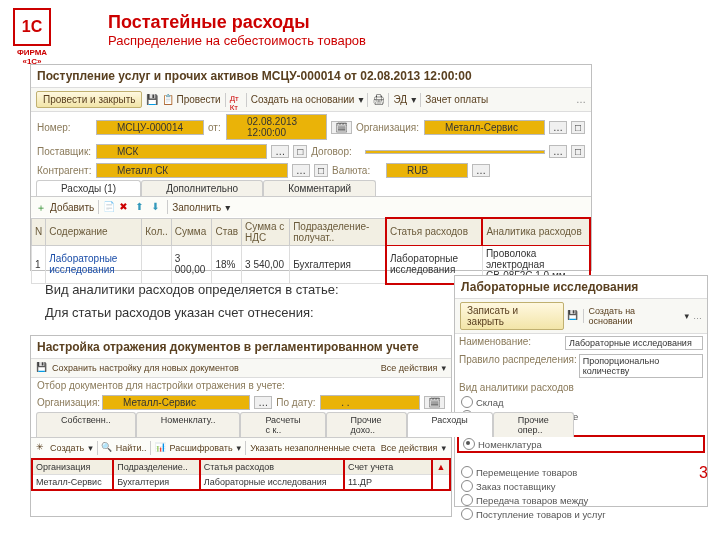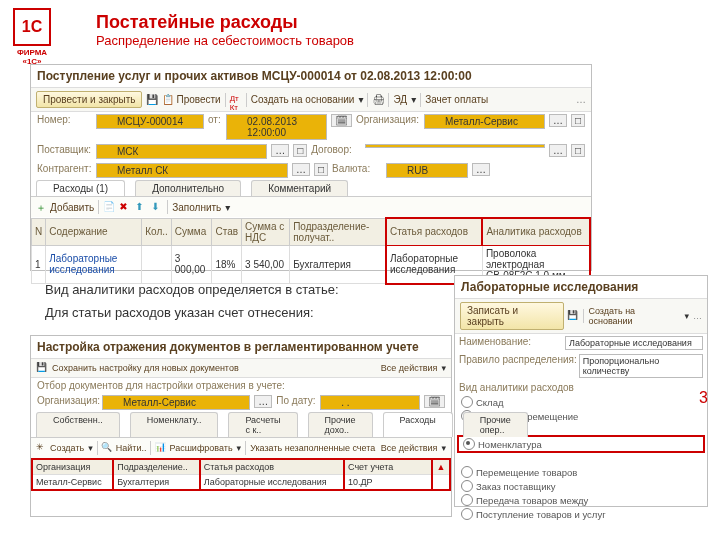--- a/index.html
+++ b/index.html
@@ -1,37 +1,37 @@
 <!DOCTYPE html>
 <html><head>
 <meta charset="utf-8">
 <style>
 html,body{margin:0;padding:0;width:720px;height:540px;font-family:Arial,sans-serif;font-size:10px;color:#333;background:#fff;overflow:hidden}
-.page{position:relative;width:720px;height:413px}
+.page{position:relative;width:720px;height:488px}
 .logo{position:absolute;top:8px;left:8px;width:48px}
 .logo .box{width:34px;height:34px;border:2px solid #c00;display:flex;align-items:center;justify-content:center;font-weight:bold;color:#c00;font-size:16px;margin:0 auto 2px}
 .logo .txt{color:#c00;font-size:8px;text-align:center;font-weight:bold}
-.titleblk{position:absolute;top:12px;left:96px}
+.titleblk{position:absolute;top:12px;left:108px}
 .titleblk .t1{color:#c00;font-size:18px;font-weight:bold}
 .titleblk .t2{color:#c00;font-size:13px}
 .win{position:absolute;background:#fff;border:1px solid #bfbfbf}
 .win1{top:64px;left:30px;width:560px;height:205px}
 .win .hdr{padding:4px 6px;font-weight:bold;color:#5a4020;border-bottom:1px solid #ddd;font-size:12px}
 .toolbar{display:flex;align-items:center;gap:4px;padding:3px 5px;background:#f8f8f4;border-bottom:1px solid #ddd;font-size:10px}
 .btn-main{background:linear-gradient(#fff8e0,#f2e5a8);border:1px solid #c0b070;padding:2px 6px;border-radius:2px;font-size:10px;color:#5a4020}
 .tb-item{display:flex;align-items:center;gap:2px;color:#5a4020;cursor:pointer}
 .ico{display:inline-block;width:12px;height:12px;vertical-align:middle}
 .sep{width:1px;height:14px;background:#ccc}
 .more{color:#888}
-.formrow{display:flex;align-items:flex-start;padding:2px 6px;gap:4px;font-size:10px}
+.formrow{display:flex;align-items:center;padding:2px 6px;gap:4px;font-size:10px}
 .lbl{color:#8a7a5a;min-width:55px}
 .inp{border:1px solid #bbb;padding:1px 20px;background:#eab308}
 .dots{border:1px solid #bbb;padding:0 3px;background:#f0f0f0;cursor:pointer}
 .tabs{display:flex;gap:0;padding:0 5px;border-bottom:1px solid #ccc;font-size:10px}
-.tab{border:1px solid #ccc;border-bottom:none;padding:2px 16px;background:#f4f2ea;border-radius:3px 3px 0 0;margin-right:10px}
+.tab{border:1px solid #ccc;border-bottom:none;padding:2px 24px;background:#f4f2ea;border-radius:3px 3px 0 0;margin-right:0}
 .tab.active{background:#fff}
 .tbar2{display:flex;align-items:center;gap:4px;padding:3px 5px;font-size:10px;background:#fcfcf8}
 .grn{color:#2a8a2a}
 .tbl{width:100%;border-collapse:collapse;font-size:10px}
 .tbl th{background:#f2efe3;border:1px solid #ccc;padding:2px 3px;font-weight:normal;color:#6a5a3a;text-align:left}
 .tbl td{border:1px solid #ddd;padding:2px 3px}
 .redbox{border:2px solid #c00;padding:1px 3px}
 .notes{position:absolute;top:278px;left:45px;font-size:13px;color:#333;line-height:1.8}
 .win2{top:275px;right:12px;width:252px;height:230px}
 .formrow2{display:flex;align-items:flex-start;padding:2px 4px;font-size:10px;gap:2px}
@@ -274,21 +274,21 @@
       <td style="background:#f2efe3">Организация</td>
       <td style="background:#f2efe3">Подразделение..</td>
       <td style="background:#f2efe3">Статья расходов</td>
       <td style="background:#f2efe3;width:80px">Счет учета</td>
       <td style="width:10px;background:#f2efe3;color:#c00;text-align:center">▲</td>
     </tr>
     <tr class="redcell redcell-bot">
       <td>Металл-Сервис</td>
             <td>Бухгалтерия</td>
       <td>Лабораторные исследования</td>
-            <td>10.ДР</td>
+            <td>11.ДР</td>
             <td></td>
     </tr>
   </tbody>
       </table>
 </div>
 
 <div class="pagenum">3</div>
 
 </div>
 

